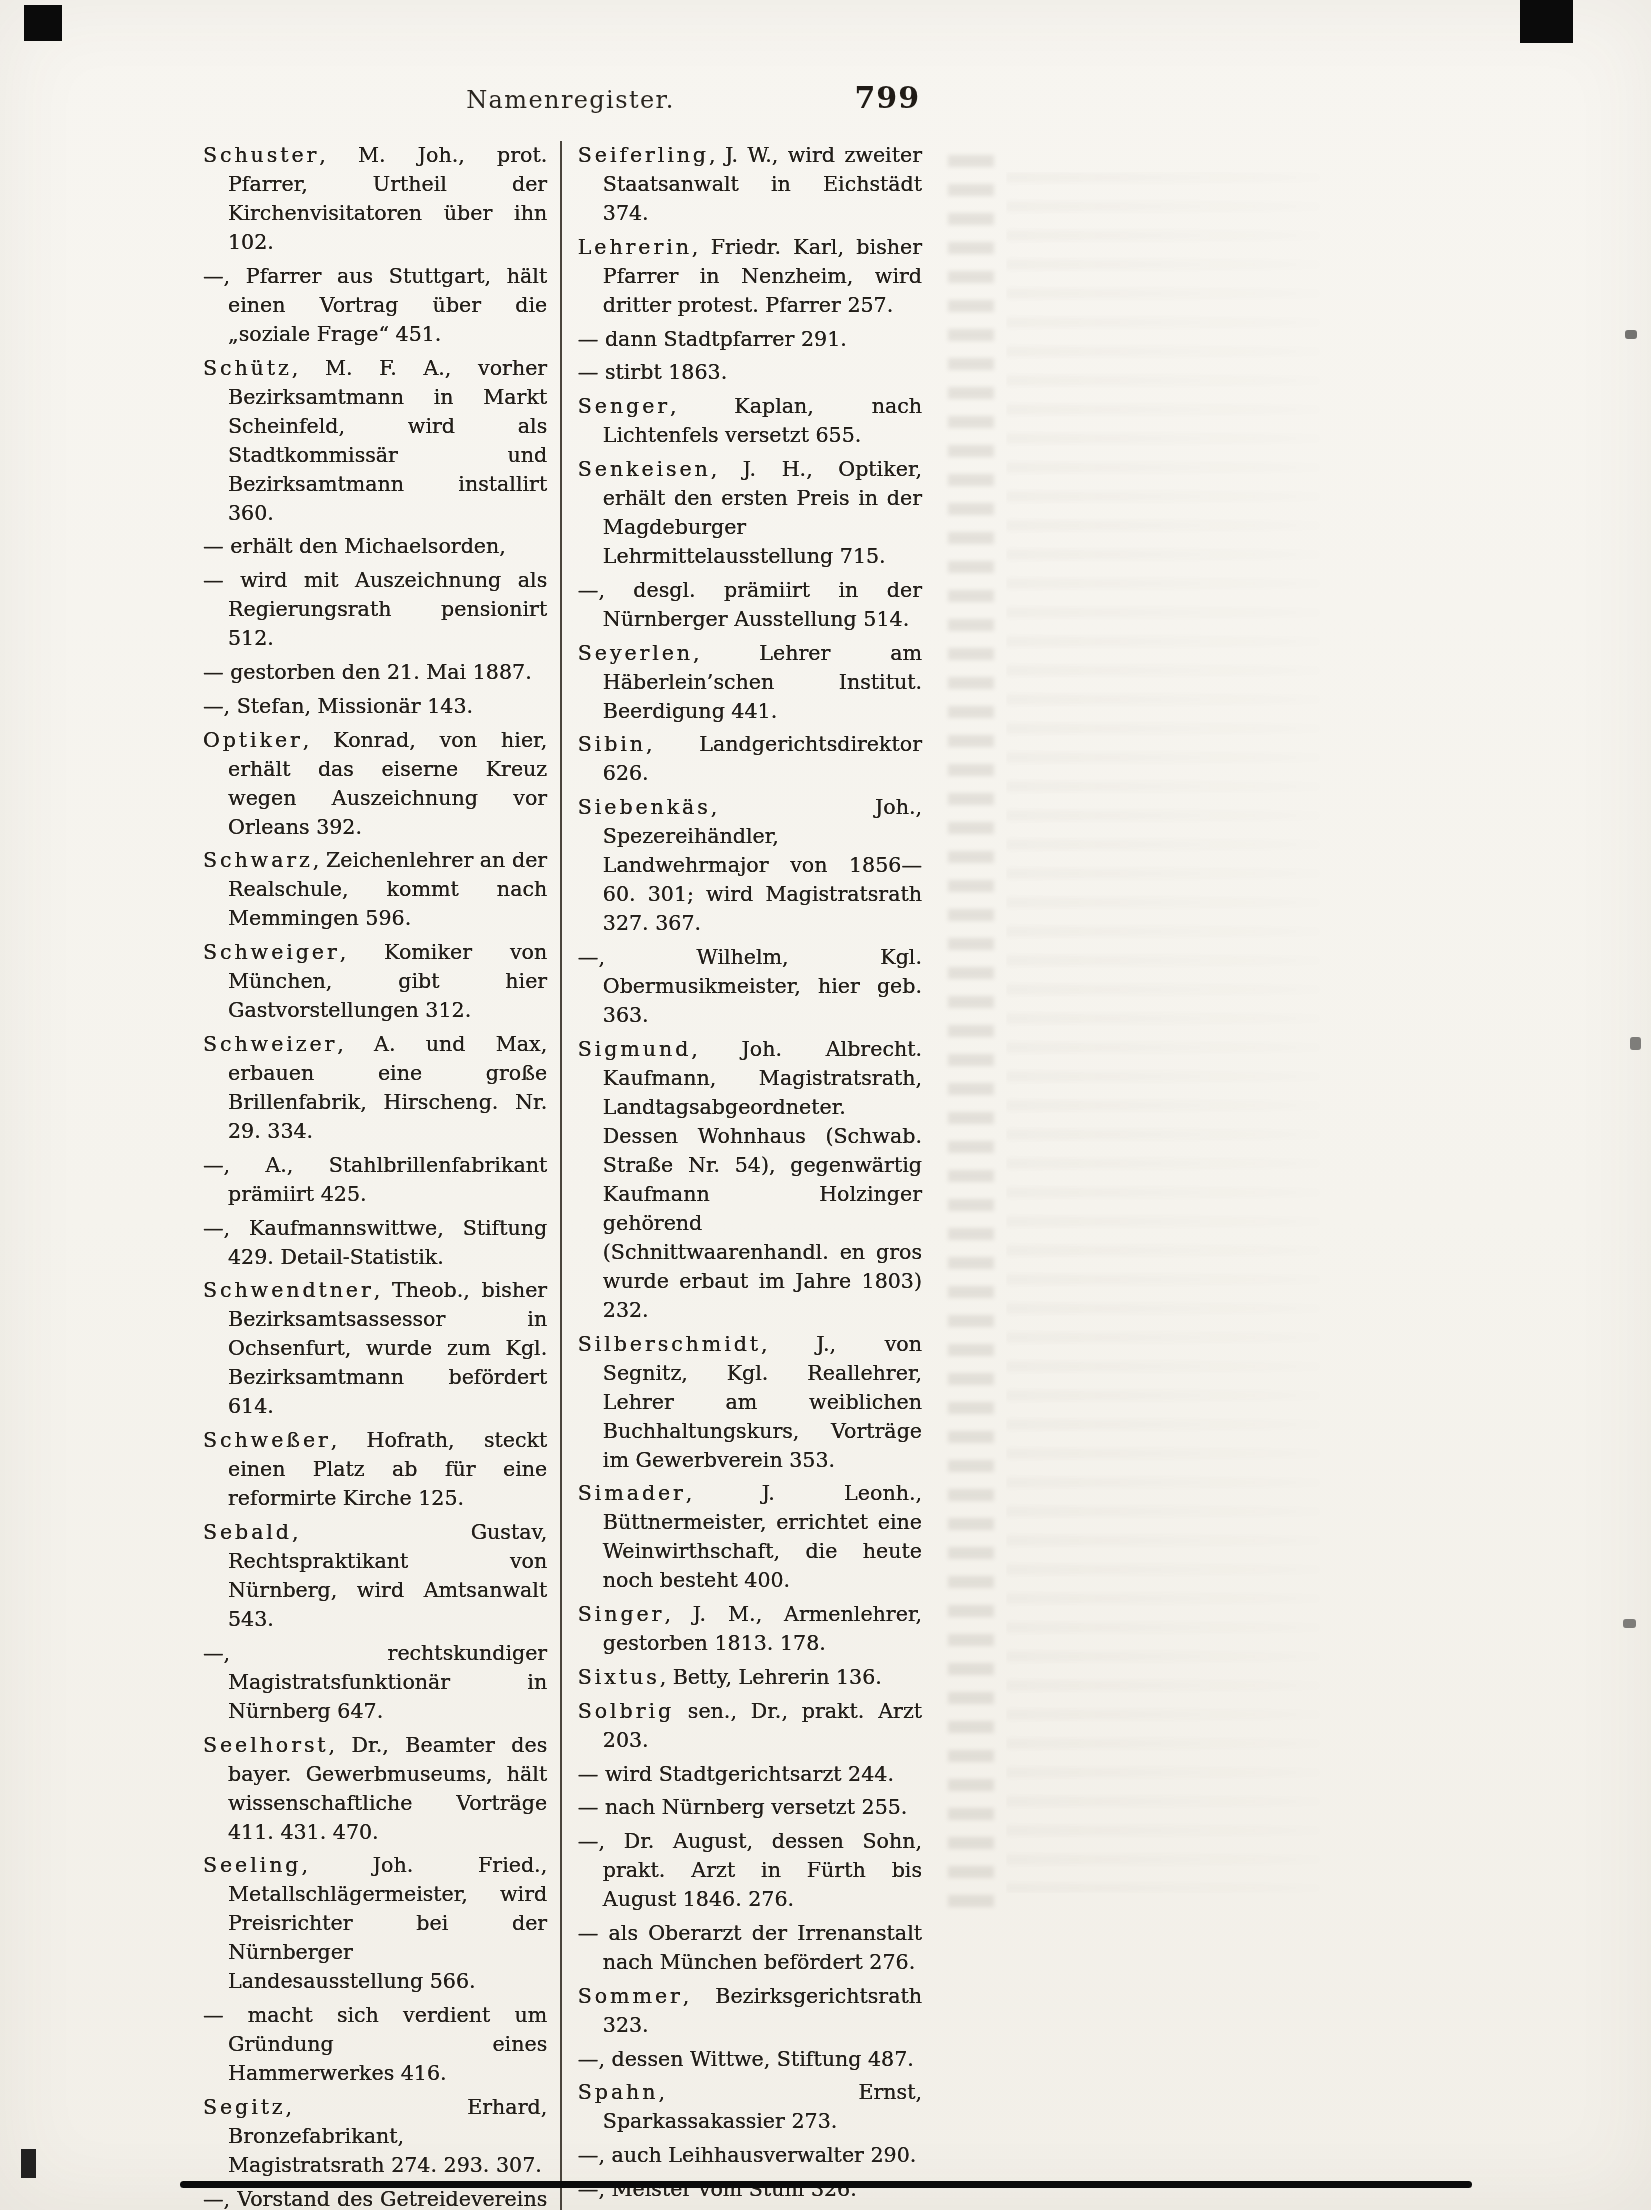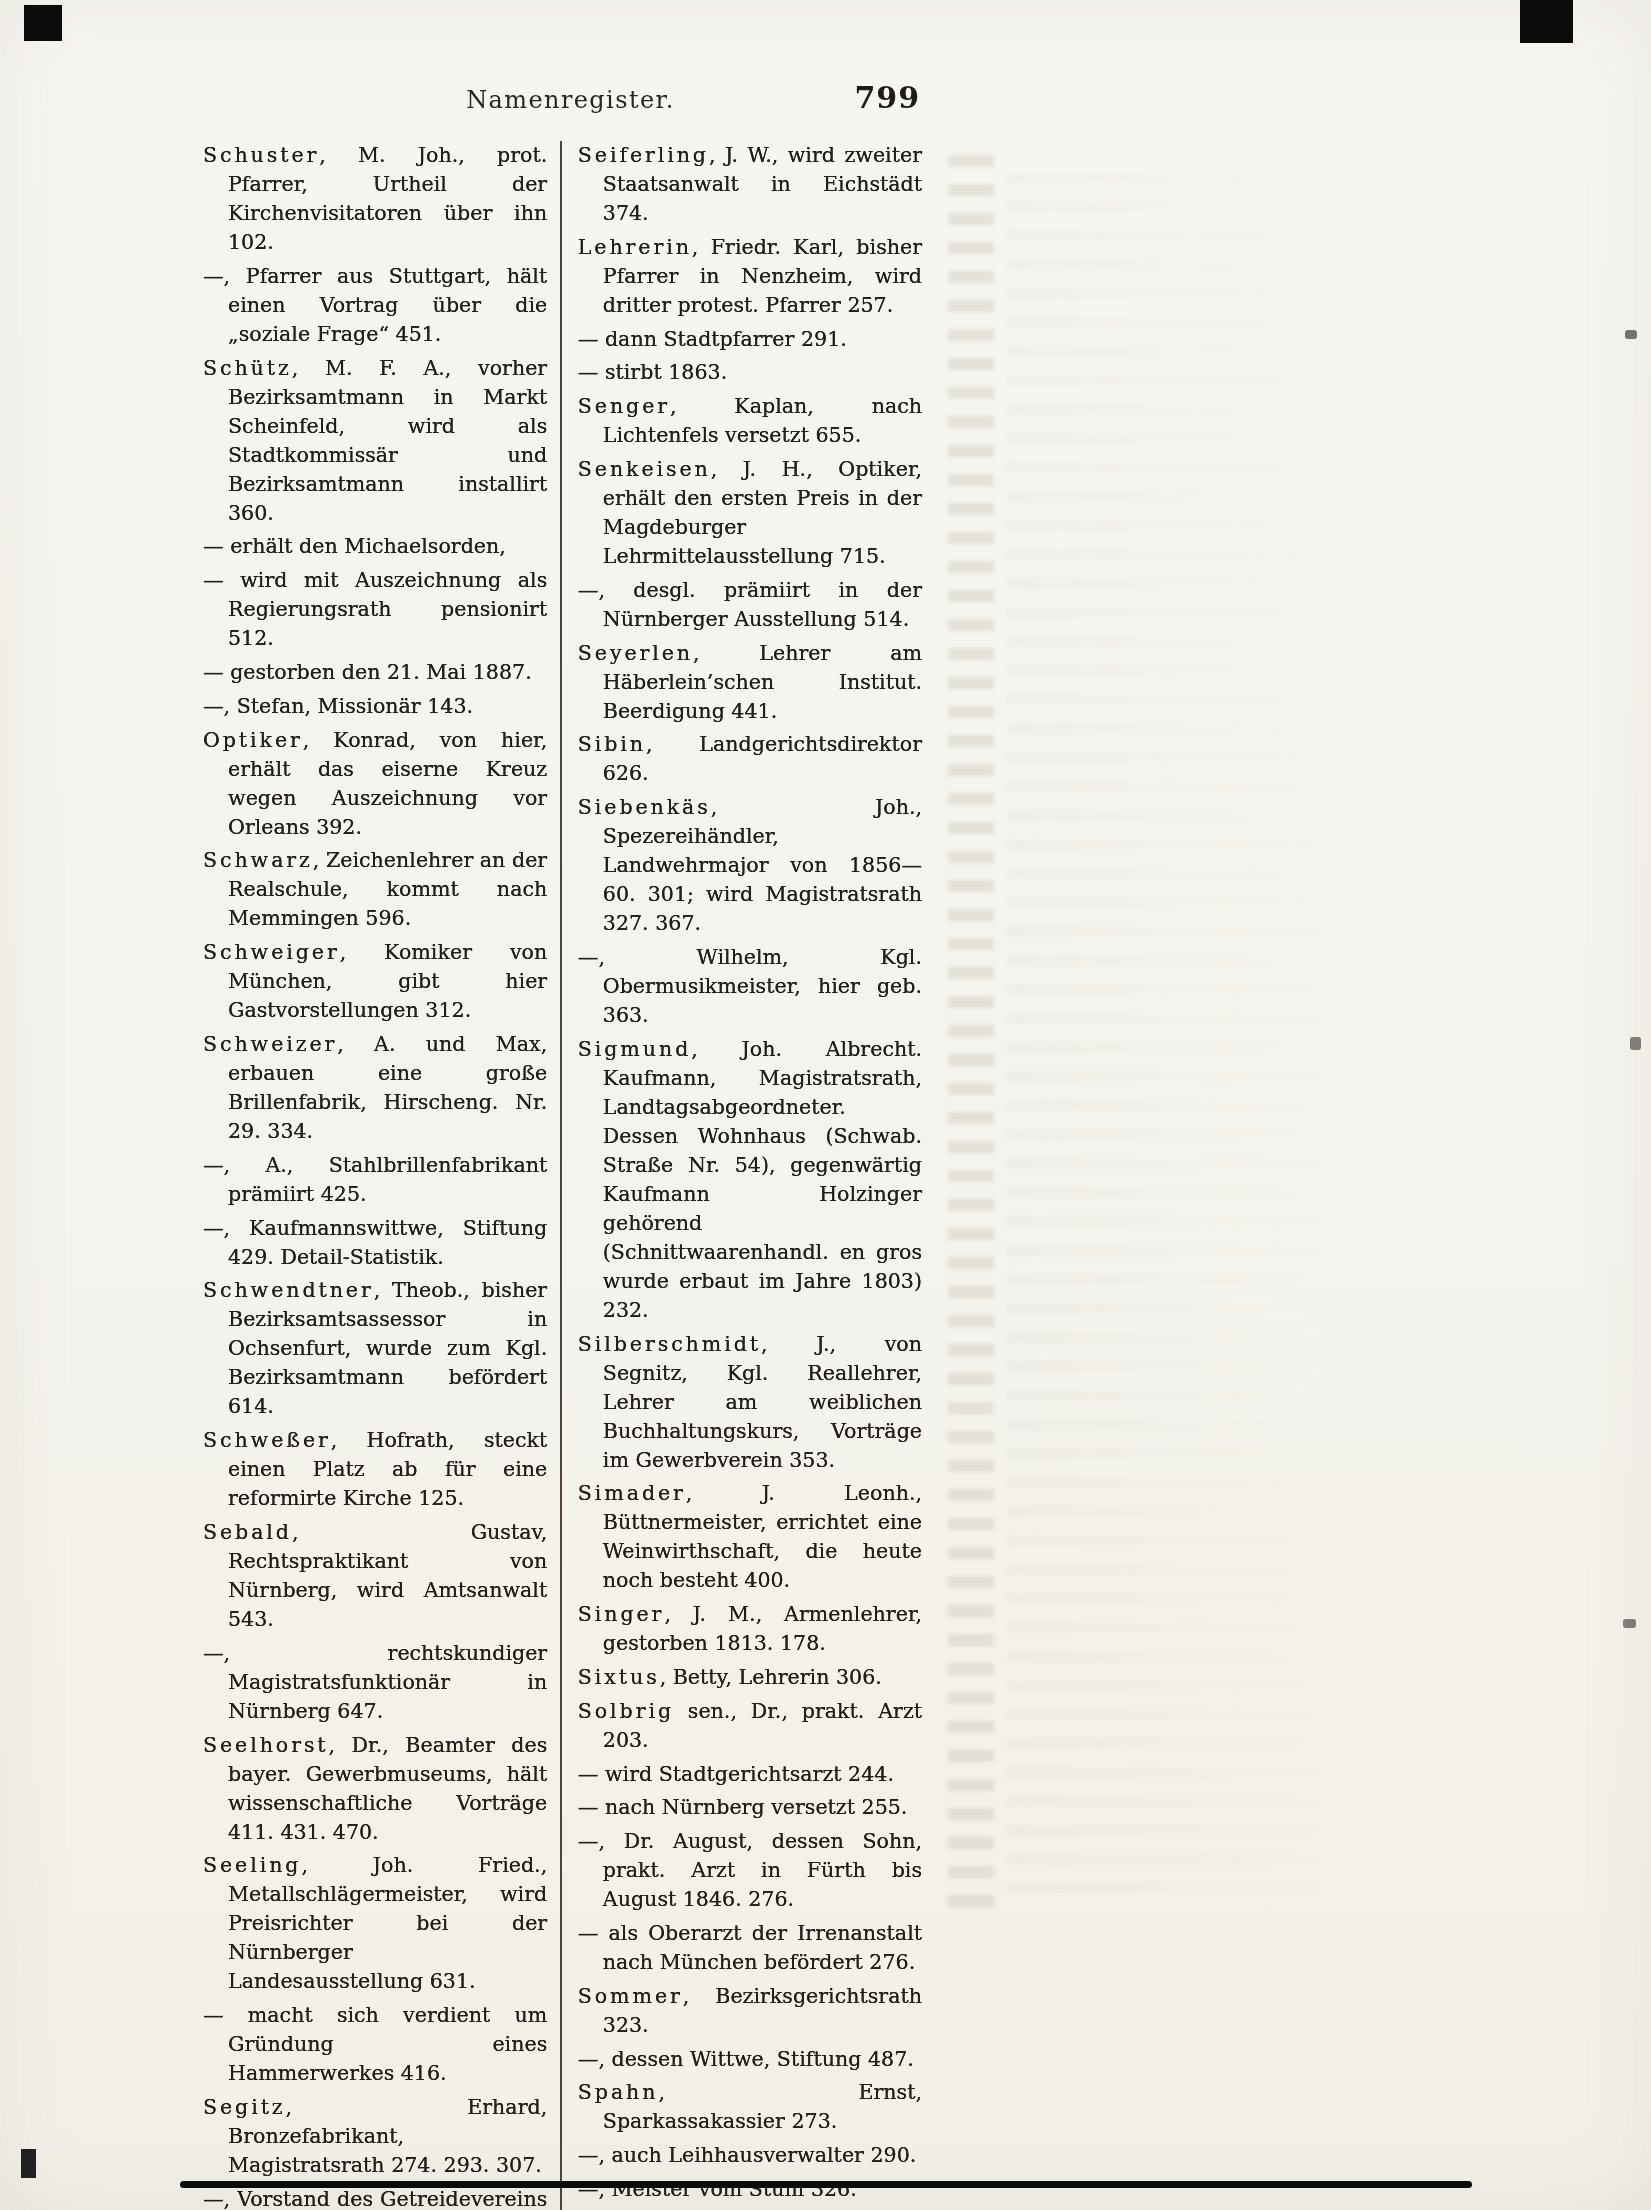--- a/index.html
+++ b/index.html
@@ -137,21 +137,21 @@
           <p class="entry"><span class="head">Schwarz</span><span>, Zeichenlehrer an der Realschule, kommt nach Memmingen 596.</span></p>
           <p class="entry"><span class="head">Schweiger</span><span>, Komiker von München, gibt hier Gastvorstellungen 312.</span></p>
           <p class="entry"><span class="head">Schweizer</span><span>, A. und Max, erbauen eine große Brillenfabrik, Hirscheng. Nr. 29. 334.</span></p>
           <p class="entry"><span>—, A., Stahlbrillenfabrikant prämiirt 425.</span></p>
           <p class="entry"><span>—, Kaufmannswittwe, Stiftung 429. Detail-Statistik.</span></p>
           <p class="entry"><span class="head">Schwendtner</span><span>, Theob., bisher Bezirksamtsassessor in Ochsenfurt, wurde zum Kgl. Bezirksamtmann befördert 614.</span></p>
           <p class="entry"><span class="head">Schweßer</span><span>, Hofrath, steckt einen Platz ab für eine reformirte Kirche 125.</span></p>
           <p class="entry"><span class="head">Sebald</span><span>, Gustav, Rechtspraktikant von Nürnberg, wird Amtsanwalt 543.</span></p>
           <p class="entry"><span>—, rechtskundiger Magistratsfunktionär in Nürnberg 647.</span></p>
           <p class="entry"><span class="head">Seelhorst</span><span>, Dr., Beamter des bayer. Gewerbmuseums, hält wissenschaftliche Vorträge 411. 431. 470.</span></p>
-          <p class="entry"><span class="head">Seeling</span><span>, Joh. Fried., Metallschlägermeister, wird Preisrichter bei der Nürnberger Landesausstellung 631.</span></p>
+          <p class="entry"><span class="head">Seeling</span><span>, Joh. Fried., Metallschlägermeister, wird Preisrichter bei der Nürnberger Landesausstellung 566.</span></p>
           <p class="entry"><span>— macht sich verdient um Gründung eines Hammerwerkes 416.</span></p>
           <p class="entry"><span class="head">Segitz</span><span>, Erhard, Bronzefabrikant, Magistratsrath 274. 293. 307.</span></p>
           <p class="entry"><span>—, Vorstand des Getreidevereins 286. 309.</span></p>
         </div>
       <div class="divider"></div>
       <div class="col col-right">
           <p class="entry"><span class="head">Seiferling</span><span>, J. W., wird zweiter Staatsanwalt in Eichstädt 374.</span></p>
           <p class="entry"><span class="head">Lehrerin</span><span>, Friedr. Karl, bisher Pfarrer in Nenzheim, wird dritter protest. Pfarrer 257.</span></p>
           <p class="entry"><span>— dann Stadtpfarrer 291.</span></p>
           <p class="entry"><span>— stirbt 1863.</span></p>
@@ -159,21 +159,21 @@
           <p class="entry"><span class="head">Senkeisen</span><span>, J. H., Optiker, erhält den ersten Preis in der Magdeburger Lehrmittelausstellung 715.</span></p>
           <p class="entry"><span>—, desgl. prämiirt in der Nürnberger Ausstellung 514.</span></p>
           <p class="entry"><span class="head">Seyerlen</span><span>, Lehrer am Häberlein’schen Institut. Beerdigung 441.</span></p>
           <p class="entry"><span class="head">Sibin</span><span>, Landgerichtsdirektor 626.</span></p>
           <p class="entry"><span class="head">Siebenkäs</span><span>, Joh., Spezereihändler, Landwehrmajor von 1856—60. 301; wird Magistratsrath 327. 367.</span></p>
           <p class="entry"><span>—, Wilhelm, Kgl. Obermusikmeister, hier geb. 363.</span></p>
           <p class="entry"><span class="head">Sigmund</span><span>, Joh. Albrecht. Kaufmann, Magistratsrath, Landtagsabgeordneter. Dessen Wohnhaus (Schwab. Straße Nr. 54), gegenwärtig Kaufmann Holzinger gehörend (Schnittwaarenhandl. en gros wurde erbaut im Jahre 1803) 232.</span></p>
           <p class="entry"><span class="head">Silberschmidt</span><span>, J., von Segnitz, Kgl. Reallehrer, Lehrer am weiblichen Buchhaltungskurs, Vorträge im Gewerbverein 353.</span></p>
           <p class="entry"><span class="head">Simader</span><span>, J. Leonh., Büttnermeister, errichtet eine Weinwirthschaft, die heute noch besteht 400.</span></p>
           <p class="entry"><span class="head">Singer</span><span>, J. M., Armenlehrer, gestorben 1813. 178.</span></p>
-          <p class="entry"><span class="head">Sixtus</span><span>, Betty, Lehrerin 306.</span></p>
+          <p class="entry"><span class="head">Sixtus</span><span>, Betty, Lehrerin 136.</span></p>
           <p class="entry"><span class="head">Solbrig</span><span> sen., Dr., prakt. Arzt 203.</span></p>
           <p class="entry"><span>— wird Stadtgerichtsarzt 244.</span></p>
           <p class="entry"><span>— nach Nürnberg versetzt 255.</span></p>
           <p class="entry"><span>—, Dr. August, dessen Sohn, prakt. Arzt in Fürth bis August 1846. 276.</span></p>
           <p class="entry"><span>— als Oberarzt der Irrenanstalt nach München befördert 276.</span></p>
           <p class="entry"><span class="head">Sommer</span><span>, Bezirksgerichtsrath 323.</span></p>
           <p class="entry"><span>—, dessen Wittwe, Stiftung 487.</span></p>
           <p class="entry"><span class="head">Spahn</span><span>, Ernst, Sparkassakassier 273.</span></p>
           <p class="entry"><span>—, auch Leihhausverwalter 290.</span></p>
           <p class="entry"><span>—, Meister vom Stuhl 326.</span></p>

